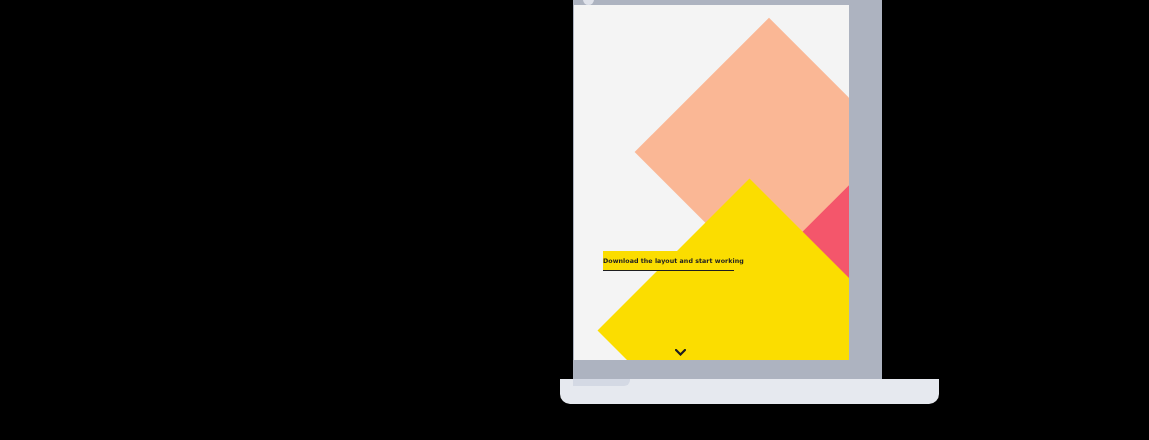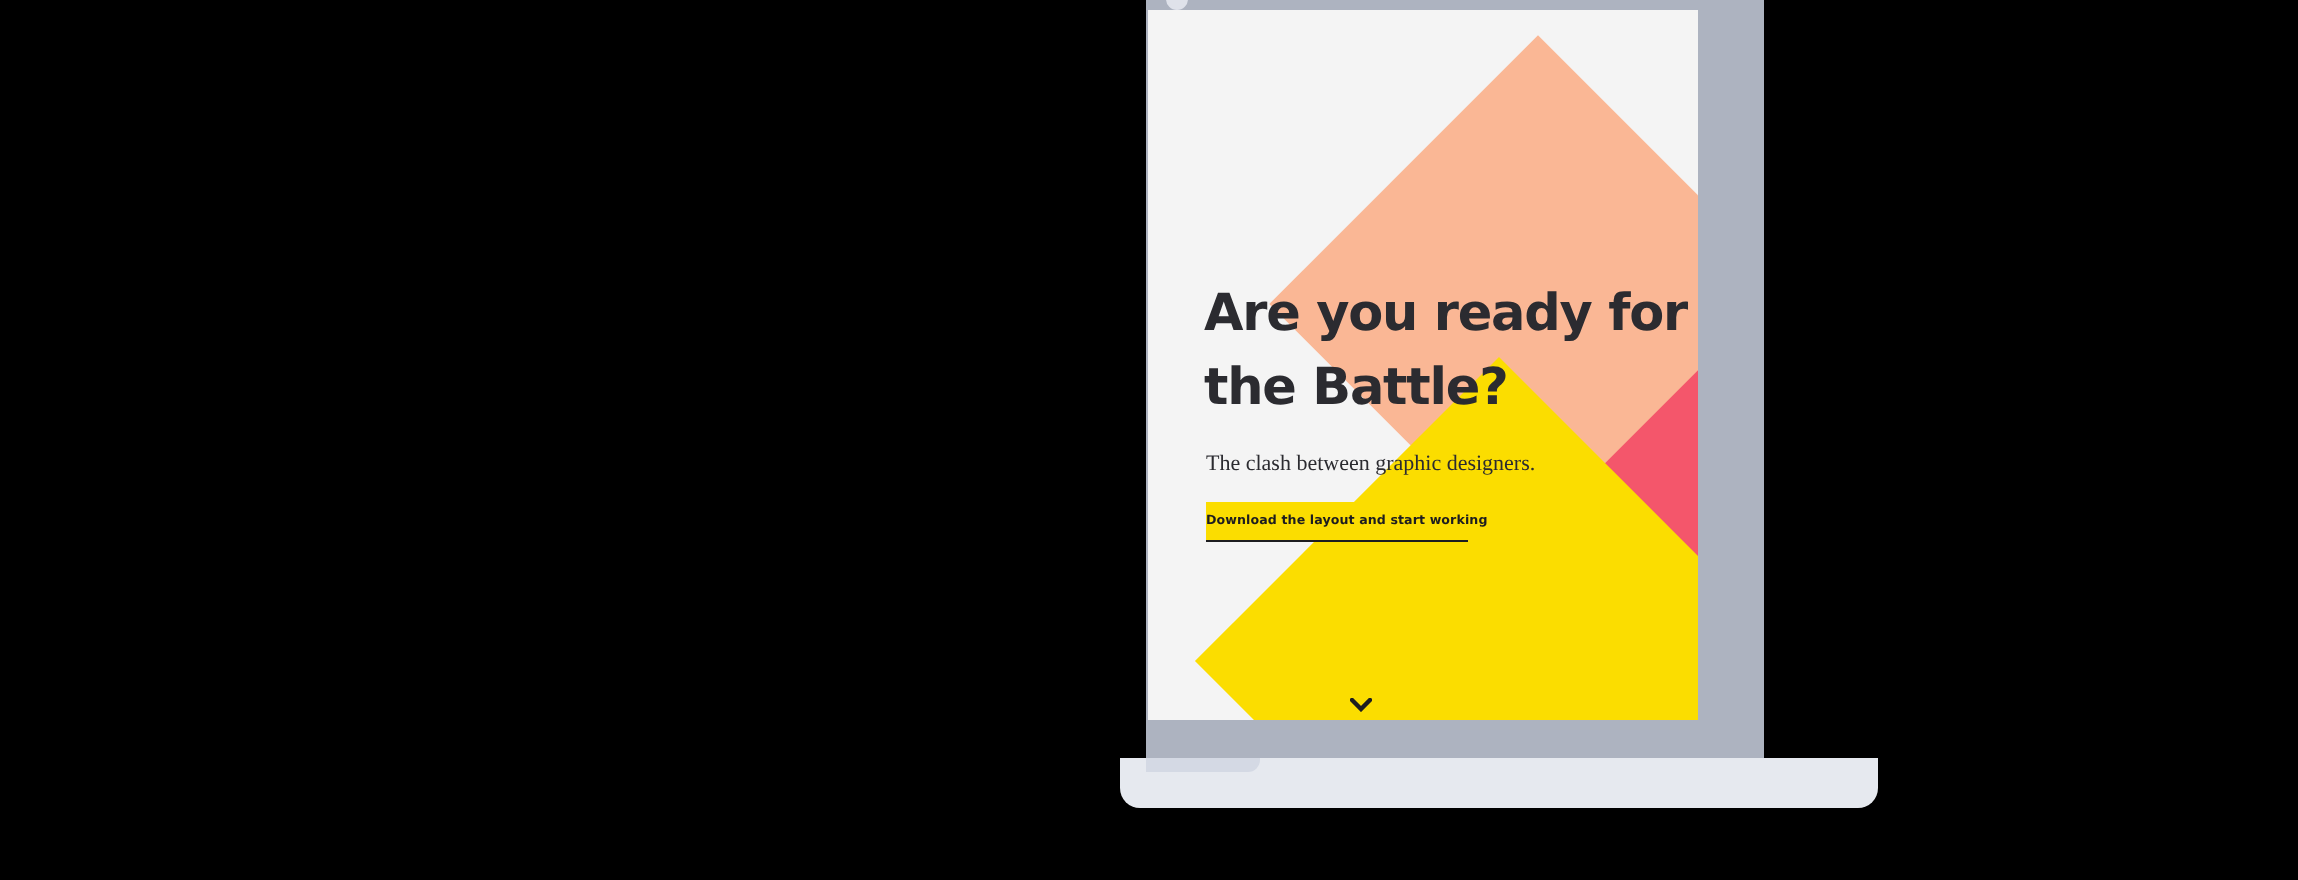--- a/index.html
+++ b/index.html
@@ -218,23 +218,21 @@
       <div class="camera-dot"></div>
     </div>
 
     <div class="screen">
 
       <div class="shape shape-peach"></div>
       <div class="shape shape-pink"></div>
       <div class="shape shape-yellow"></div>
 
       <div class="content">
-        <h1 class="headline">Are you ready for the Battle?</h1>
-
-        <p class="subhead">The clash between graphic designers.</p>
+
 
         <button class="cta-button">Download the layout and start working</button>
       </div>
 
       <div class="scroll-chevron">
         <svg width="11" height="7" viewBox="0 0 11 7" aria-hidden="true">
           <path d="M1 1 L5.5 5.5 L10 1" fill="none" stroke="#1d1d20" stroke-width="2.2" stroke-linecap="square"></path>
         </svg>
       </div>
 

